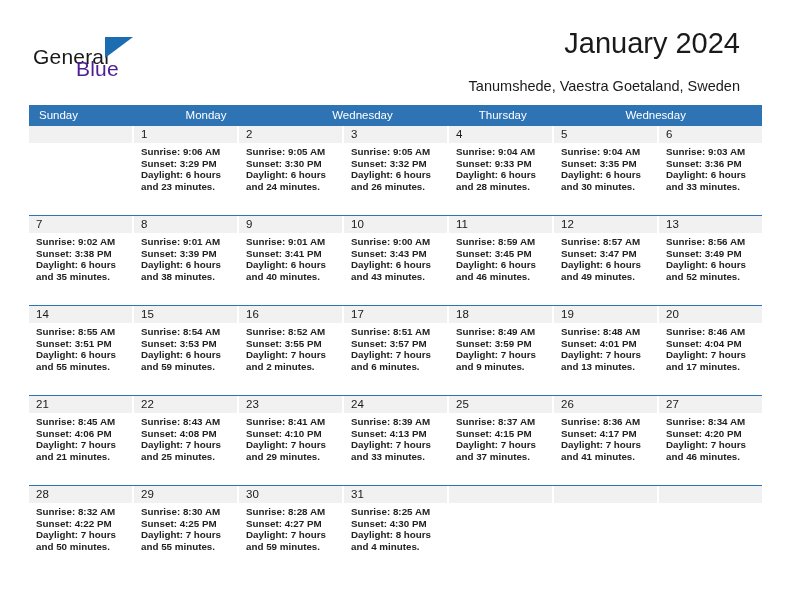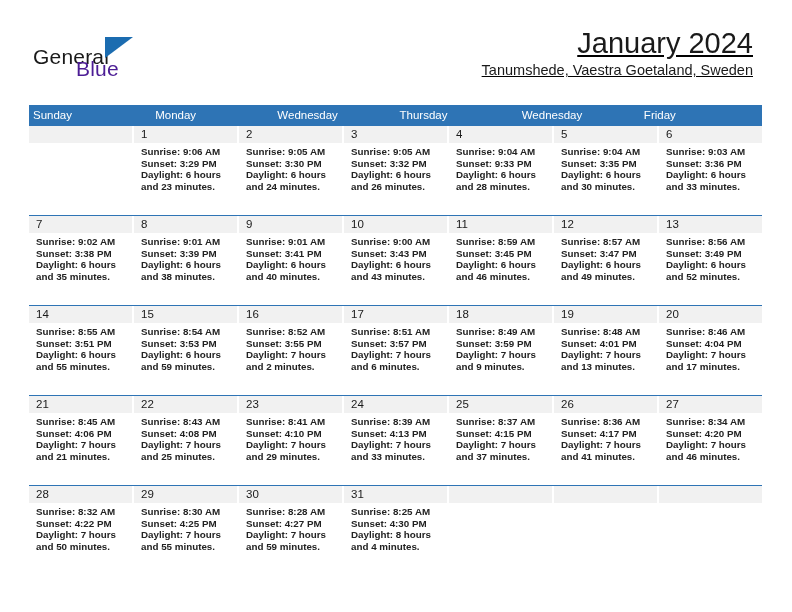--- a/index.html
+++ b/index.html
@@ -58,57 +58,56 @@
     position: absolute;
     left: 43px;
     top: 24px;
     font-size: 21px;
     color: #4c1d95;
     letter-spacing: 0.2px;
     font-family: "Liberation Sans", sans-serif;
   }
   .title-block {
     position: absolute;
-    right: 39px;
+    right: 52px;
     top: 26px;
     text-align: right;
-    text-decoration: underline;
   }
   .cal-title {
     font-size: 29px;
     color: #1a1a1a;
     line-height: 34px;
     white-space: nowrap;
   }
   .cal-subtitle {
     font-size: 14.5px;
     color: #1a1a1a;
     line-height: 20px;
-    margin-top: 0;
+    margin-top: 16px;
     white-space: nowrap;
   }
 
   
   .calendar {
     position: absolute;
     left: 29px;
     top: 105px;
     width: 733px;
   }
   .weekday-row {
     display: flex;
     background: #2e74b5;
     height: 21px;
   }
   .weekday {
     flex: 1 1 0;
     color: #ffffff;
     font-size: 11.5px;
     line-height: 21px;
-    padding-left: 4px;
+    padding-left: 10px;
     box-sizing: border-box;
     white-space: nowrap;
     overflow: hidden;
   }
   .week {
     position: relative;
     border-top: 1.5px solid #2e74b5;
   }
   .week:first-of-type {
     border-top: none;
@@ -170,21 +169,20 @@
 
   </div>
 
   <div class="calendar">
     <div class="weekday-row" id="weekday-row">
         <div class="weekday">Sunday</div>
         <div class="weekday">Monday</div>
         <div class="weekday">Wednesday</div>
         <div class="weekday">Thursday</div>
         <div class="weekday">Wednesday</div>
-        <div class="weekday">Friday</div>
       </div>
     <div id="weeks-container">
         <div class="week">
           <div class="week-inner">
             <div class="daycell empty">
               <div class="daynum-band"></div>
             </div>
             <div class="daycell">
               <div class="daynum-band">1</div>
               <div class="details">

